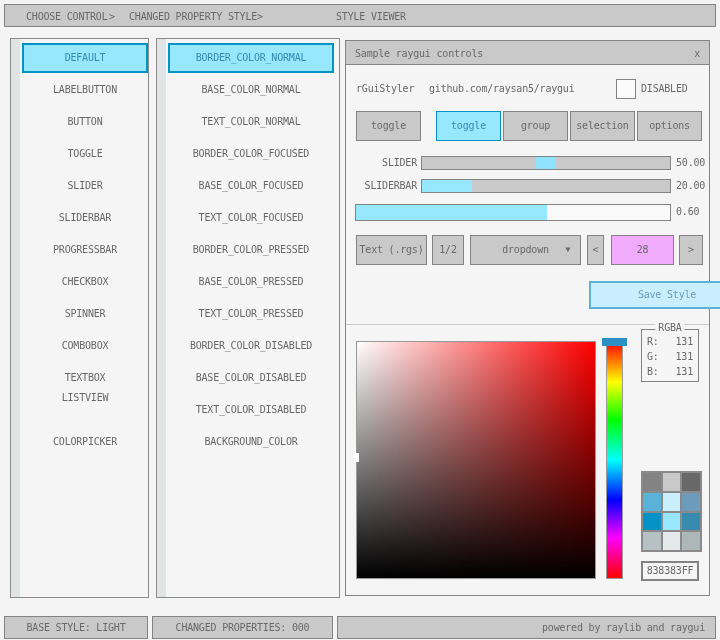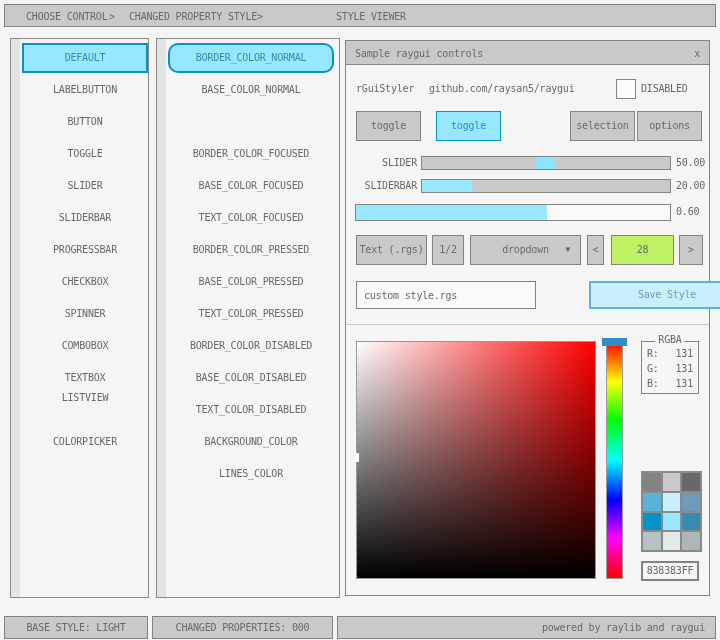--- a/index.html
+++ b/index.html
@@ -15,21 +15,21 @@
   
   .topbar { position:absolute; left:4px; top:4px; width:712px; height:23px;
             background:#c9c9c9; border:1px solid #838383; }
   .topbar span { position:absolute; top:50%; transform:translateY(-50%); white-space:nowrap; }
 
   
   .panel { position:absolute; top:38px; height:560px; background:#f5f5f5; border:1px solid #8a8a8a; }
   .panel .strip { position:absolute; left:0; top:0; bottom:0; width:9px; background:#e0e4e5; }
   .li { position:absolute; height:30px; line-height:30px; text-align:center; cursor:default; }
   .la .li { left:11px; width:126px; }
-  .lb .li { left:11px; width:166px;border-radius:10px; }
+  .lb .li { left:11px; width:166px; }
   .li.selected { background:#97e8ff; border:2px solid #0492c7; color:#368baf; line-height:26px; }
 
   
   .window { position:absolute; left:345px; top:40px; width:365px; height:556px;
             background:#f5f5f5; border:1px solid #838383; }
   .titlebar { position:absolute; left:0; top:0; right:0; height:24px;
               background:#c9c9c9; border-bottom:1px solid #838383; }
   .titlebar .t { position:absolute; left:9px; top:50%; transform:translateY(-50%); }
   .titlebar .x { position:absolute; right:9px; top:50%; transform:translateY(-50%); cursor:default; }
 
@@ -42,21 +42,21 @@
 
   .tbtn { position:absolute; top:0; width:65px; height:30px; line-height:28px; text-align:center;
           background:#c9c9c9; border:1px solid #838383; color:#686868; }
   .tbtn.selected { background:#97e8ff; border-color:#0492c7; color:#368baf; }
 
   .track { position:absolute; background:#c9c9c9; border:1px solid #838383; }
   .fill-cyan { position:absolute; left:0; top:0; bottom:0; background:#97e8ff; }
   .slider-handle { position:absolute; top:0; bottom:0; width:20px; background:#8ee2fb; }
   .val { position:absolute; height:14px; line-height:14px;text-align:right; }
 
-  .whitebox { background:#bef264; border:1px solid #838383; }
+  .whitebox { background:#f0abfc; border:1px solid #838383; }
   .dd-arrow { position:absolute; right:10px; top:50%; transform:translateY(-50%); font-size:8px; color:#686868; }
 
   .input { position:absolute; background:#f9f9f9; border:1px solid #838383; color:#686868;
            font-family:"DejaVu Sans Mono", monospace; font-size:10px; letter-spacing:-0.2px;
            padding:0 0 0 7px; outline:none; }
   .save { position:absolute; background:#c9effe; border:2px solid #5bb2d9; color:#6c9bbc;
           text-align:center; line-height:24px; cursor:default; }
 
   .divider { position:absolute; left:0; width:100%; border-top:1px solid #c9c9c9; }
 
@@ -118,48 +118,49 @@
       <div class="li" style="top: 292px;">COMBOBOX</div>
       <div class="li" style="top: 324px;">TEXTBOX</div>
       <div class="li" style="top: 344px;">LISTVIEW</div>
       <div class="li" style="top: 388px;">COLORPICKER</div>
     </div>
 
   <div class="panel lb" style="left:156px; width:184px;">
     <div class="strip"></div>
   <div class="li selected" style="top: 4px;">BORDER_COLOR_NORMAL</div>
       <div class="li" style="top: 36px;">BASE_COLOR_NORMAL</div>
+      <div class="li" style="top: 68px;">TEXT_COLOR_NORMAL</div>
       <div class="li" style="top: 100px;">BORDER_COLOR_FOCUSED</div>
       <div class="li" style="top: 132px;">BASE_COLOR_FOCUSED</div>
       <div class="li" style="top: 164px;">TEXT_COLOR_FOCUSED</div>
       <div class="li" style="top: 196px;">BORDER_COLOR_PRESSED</div>
       <div class="li" style="top: 228px;">BASE_COLOR_PRESSED</div>
       <div class="li" style="top: 260px;">TEXT_COLOR_PRESSED</div>
       <div class="li" style="top: 292px;">BORDER_COLOR_DISABLED</div>
       <div class="li" style="top: 324px;">BASE_COLOR_DISABLED</div>
       <div class="li" style="top: 356px;">TEXT_COLOR_DISABLED</div>
       <div class="li" style="top: 388px;">BACKGROUND_COLOR</div>
-      <div class="li" style="top: 420px;">LINES_COLOR</div>
     </div>
 
   <div class="window">
 
     <div class="titlebar">
       <span class="t">Sample raygui controls</span>
       <span class="x">x</span>
     </div>
 
     <div class="lbl row1" style="left:10px">rGuiStyler</div>
     <div class="lbl row1" style="left:83px">github.com/raysan5/raygui</div>
     <div class="checkbox"></div>
     <div class="lbl row1" style="left:295px">DISABLED</div>
 
     <div class="tbtn" style="left:10px; top:70px;">toggle</div>
     <div class="abs" style="left:0; top:70px; width:365px; height:30px;">
         <div class="tbtn selected" style="left: 90px;">toggle</div>
+        <div class="tbtn" style="left: 157px;">group</div>
         <div class="tbtn" style="left: 224px;">selection</div>
         <div class="tbtn" style="left: 291px;">options</div>
       </div>
 
     <div class="lbl" style="left:0; top:115px; width:71px; height:14px; line-height:14px; text-align:right;">SLIDER</div>
     <div class="track" style="left:75px; top:115px; width:250px; height:14px;">
       <div class="slider-handle" style="left:114px"></div>
     </div>
     <div class="val" style="left:330px; top:115px;">50.00</div>
 
@@ -177,31 +178,30 @@
     <div class="btn" style="left:10px;  top:194px; width:71px;  height:30px; line-height:28px;">Text (.rgs)</div>
     <div class="btn" style="left:86px;  top:194px; width:32px;  height:30px; line-height:28px;">1/2</div>
     <div class="btn" style="left:124px; top:194px; width:111px; height:30px; line-height:28px;">
       <span>dropdown</span>
       <span class="dd-arrow">▼</span>
     </div>
     <div class="btn" style="left:241px; top:194px; width:17px; height:30px; line-height:28px;">&lt;</div>
     <div class="abs whitebox" style="left:265px; top:194px; width:63px; height:30px; line-height:28px; text-align:center;">28</div>
     <div class="btn" style="left:333px; top:194px; width:24px; height:30px; line-height:28px;">&gt;</div>
 
-    <input class="input" style="left: 10px; top: 240px; width: 180px; height: 28px;" value="custom_style.rgs">
     <div class="save" style="left:197px; top:240px; width:156px; height:28px;margin-left:46px;">Save Style</div>
 
     <div class="divider" style="top:283px"></div>
 
     <div class="sv-box"></div>
     <div class="sv-cursor"></div>
     <div class="hue-bar"></div>
     <div class="hue-thumb"></div>
 
-    <div class="groupbox" style="top:300px; height:53px;">
+    <div class="groupbox" style="top:288px; height:53px;">
       <span class="legend">RGBA</span>
       <div class="kv" style="top:4px">
         <span>R:</span>
         <span>131</span>
       </div>
       <div class="kv" style="top:19px">
         <span>G:</span>
         <span>131</span>
       </div>
       <div class="kv" style="top:34px">

